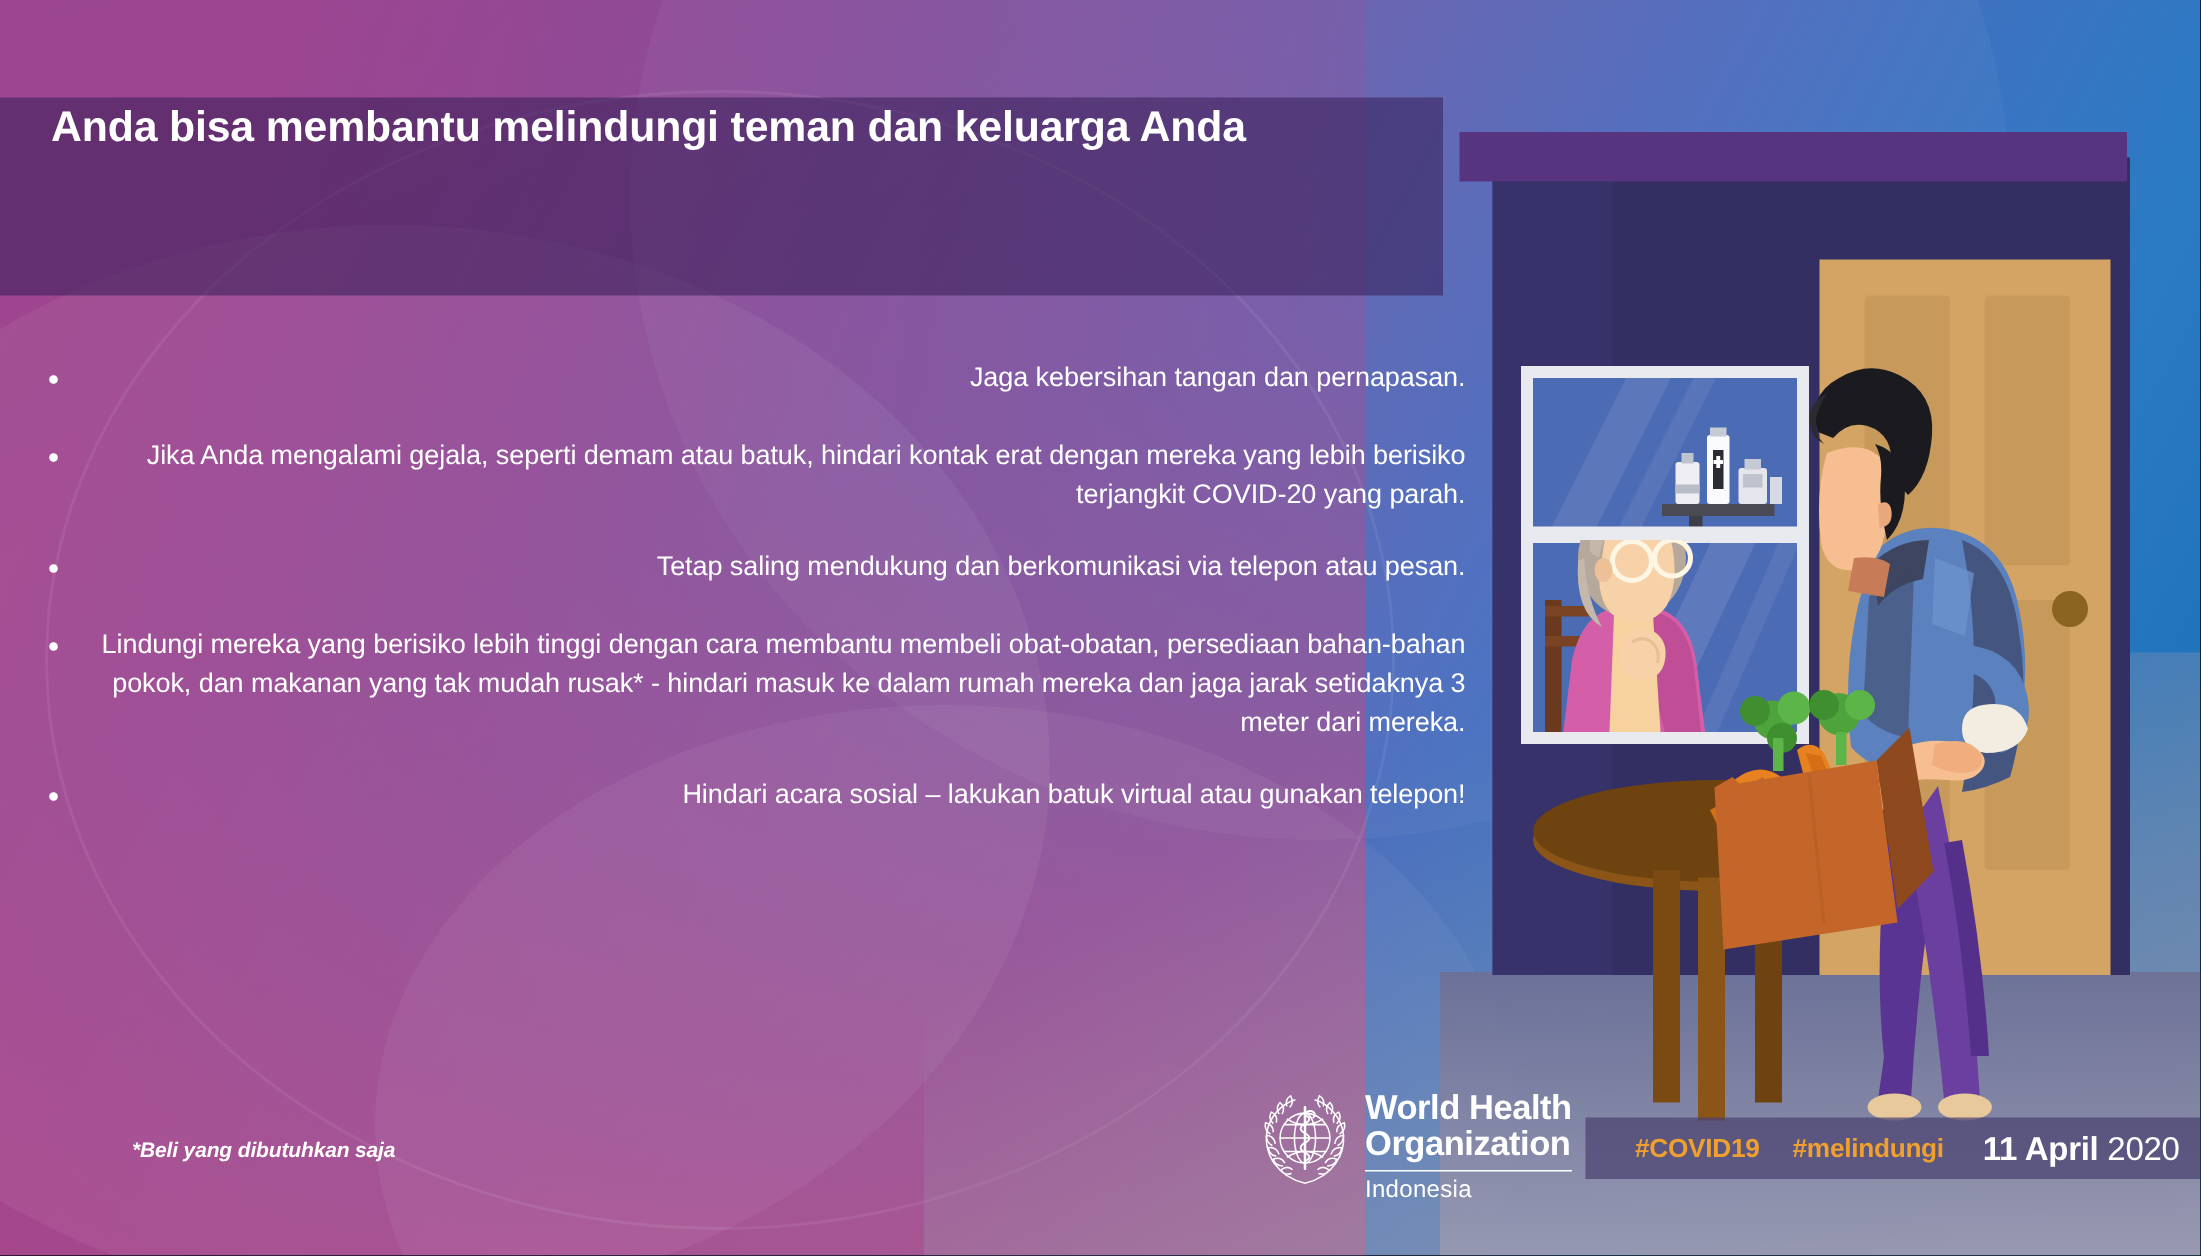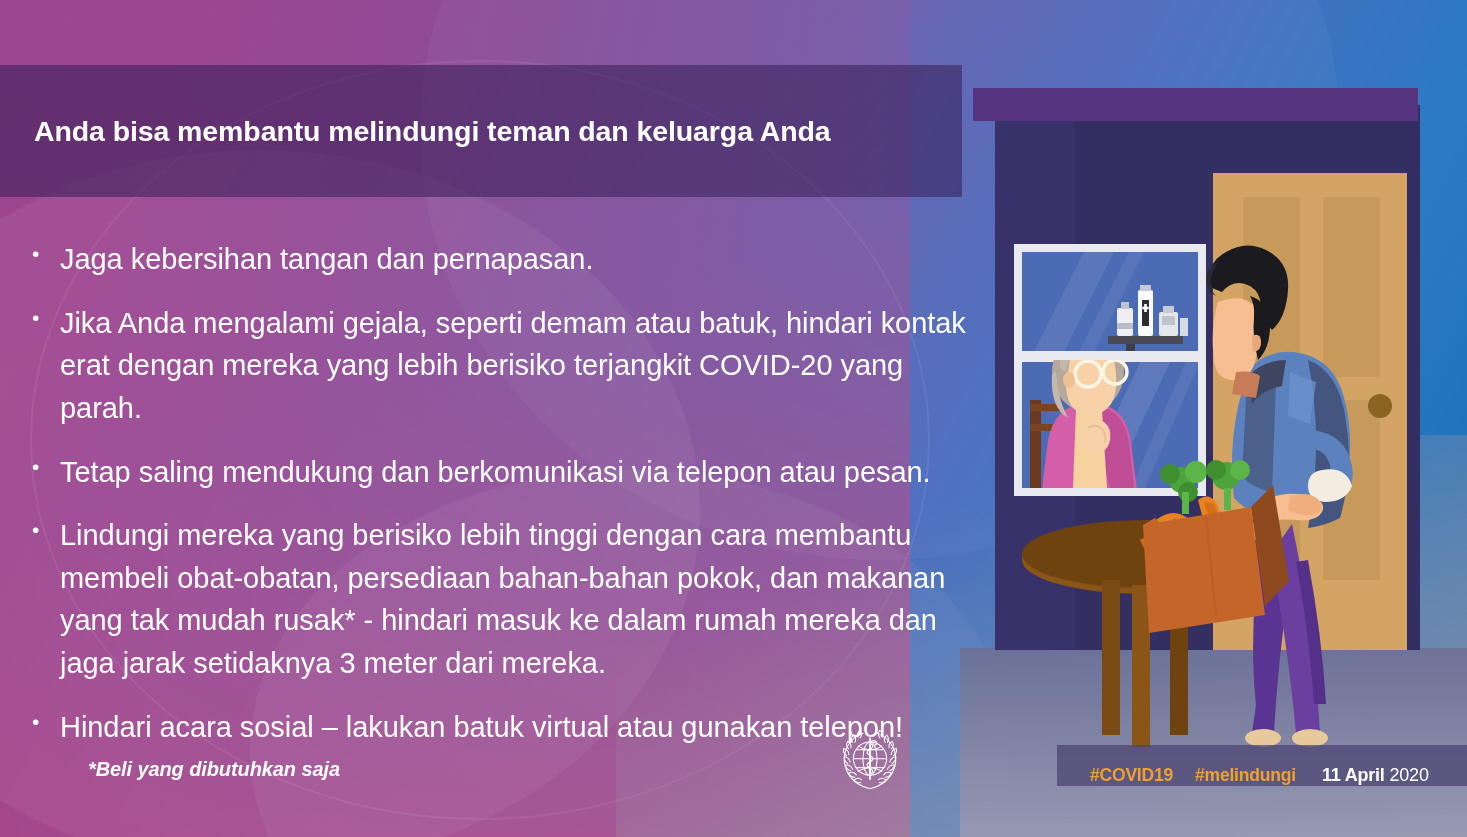--- a/index.html
+++ b/index.html
@@ -63,21 +63,21 @@
   }
   .arc-d {
     left:250px; top:470px; width:760px; height:560px;
     background:rgba(255,255,255,0.05);
   }
 
   
   .headline-panel {
     position:absolute; left:0; top:65px; width:962px; height:132px;
     background:rgba(52,30,86,0.55);
-    display:flex; align-items:center;
+    display:flex; align-items:flex-start;
     padding:0 34px;
   }
   .headline-text {
     color:#ffffff;
     font-size:28.5px;
     font-weight:bold;
     line-height:1.42;
     letter-spacing:-0.1px;
   }
 
@@ -92,31 +92,32 @@
   .bullet-dot {
     color:#ffffff;
     font-size:21px;
     line-height:1.42;
     width:28px;
     flex:0 0 28px;
     padding-top:1px;
   }
   .bullet-text {
     color:#ffffff;
-    font-size:29px;
+    font-size:18px;
     line-height:1.47;
     letter-spacing:-0.05px;
     flex:1;
+    text-align:right;
   }
 
   
   .footnote {
     position:absolute; left:88px; top:758px;
     color:#ffffff;
-    font-size:20px;
+    font-size:14px;
     font-weight:bold;
     font-style:italic;
     letter-spacing:-0.1px;
   }
 
   
   .who-logo {
     position:absolute; left:838px; top:726px;
     display:flex; align-items:flex-start;
   }
@@ -130,28 +131,28 @@
     height:1.6px; background:#ffffff; margin:5px 0 4px 0; width:100%;
   }
   .who-country {
     color:#ffffff; font-size:16px; font-weight:normal; letter-spacing:0.2px;
   }
 
   
   .hashtag-bar {
     position:absolute; left:1057px; top:745px; width:410px; height:41px;
     background:rgba(74,66,112,0.72);
-    display:flex; align-items:flex-end;
+    display:flex; align-items:center;
     padding-left:33px;
     gap:22px;
   }
   .tag {
     color:#F0A02E; font-size:17.5px; font-weight:bold; letter-spacing:-0.2px;
   }
-  .date-wrap { color:#ffffff; font-size:18px; margin-left:4px; letter-spacing:-0.2px;}
+  .date-wrap { color:#ffffff; font-size:22px; margin-left:4px; letter-spacing:-0.2px;}
   .date-strong { font-weight:bold; }
   .date-year { font-weight:normal; }
 
   
   .illustration {
     position:absolute; right:0; top:0; width:507px; height:837px;
   }
   .illustration svg { display:block; width:100%; height:100%; }
 </style>
 </head>
@@ -422,20 +423,26 @@
 
         <g stroke="#ffffff" stroke-width="2.6" fill="none" stroke-linecap="round">
           <path d="M50 16 v64"></path>
         </g>
         <g stroke="#ffffff" stroke-width="2" fill="none">
           <path d="M50 24 q9 4 0 9 q-9 5 0 10 q9 5 0 10 q-9 5 0 10 q9 5 0 9"></path>
           <path d="M50 22 q5 -4 9 -1 q3 3 -1 6"></path>
         </g>
       </svg>
     </div>
+    <div class="who-wordmark">
+      <div class="who-line1">World Health</div>
+      <div class="who-line2">Organization</div>
+      <div class="who-rule"></div>
+      <div class="who-country">Indonesia</div>
+    </div>
   </div>
 
   <div class="hashtag-bar">
     <span class="tag">#COVID19</span>
     <span class="tag">#melindungi</span>
     <span class="date-wrap"><span class="date-strong">11 April</span> <span class="date-year">2020</span></span>
   </div>
 
 </div>
 

